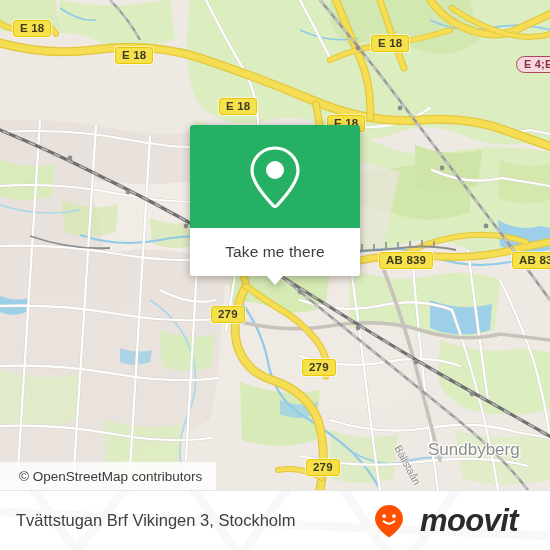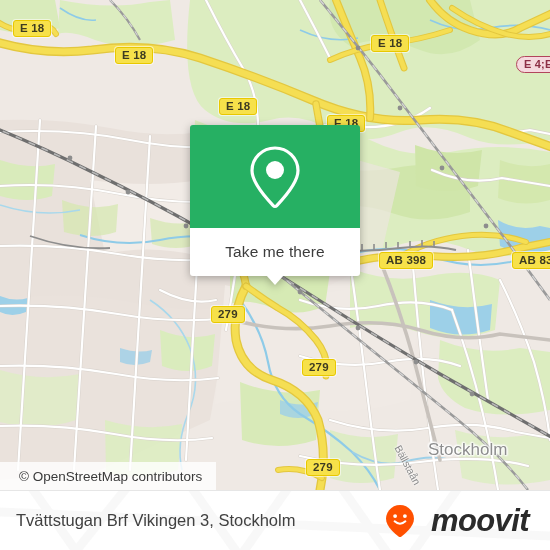--- a/index.html
+++ b/index.html
@@ -153,21 +153,21 @@
     position: absolute;
     left: 0;
     bottom: 0;
     width: 550px;
     height: 60px;
     background: #ffffff;
     border-top: 1px solid #e6e6e6;
     display: flex;
     align-items: center;
     justify-content: space-between;
-    padding: 0 21px 0 16px;
+    padding: 0 32px 0 16px;
     box-sizing: border-box;
     overflow: hidden;
   }
   #footer-watermark {
     position: absolute;
     left: 0; top: 0;
     width: 550px; height: 60px;
     opacity: .45;
     pointer-events: none;
   }
@@ -413,28 +413,28 @@
       </g>
     </svg>
 
     <div>
       <div class="shield motorway" style="left:13px;  top:20px;">E 18</div>
       <div class="shield motorway" style="left:115px; top:47px;">E 18</div>
       <div class="shield motorway" style="left:219px; top:98px;">E 18</div>
       <div class="shield motorway" style="left:371px; top:35px;">E 18</div>
       <div class="shield motorway" style="left:327px; top:115px;">E 18</div>
       <div class="shield euro" style="left:516px; top:56px;">E 4;E</div>
-      <div class="shield motorway" style="left:379px; top:252px;">AB 398</div>
+      <div class="shield motorway" style="left:379px; top:252px;">AB 839</div>
       <div class="shield motorway" style="left:512px; top:252px;">AB 83</div>
       <div class="shield motorway" style="left:211px; top:306px;">279</div>
       <div class="shield motorway" style="left:302px; top:359px;">279</div>
       <div class="shield motorway" style="left:306px; top:459px;">279</div>
     </div>
 
-    <div class="place-label" style="left:428px; top:440px;">Stockholm</div>
+    <div class="place-label" style="left:428px; top:440px;">Sundbyberg</div>
 
     <div class="water-label" style="left:403px; top:443px; transform: rotate(62deg);">Bällstaån</div>
 
     <div id="attribution">
       <span>© OpenStreetMap contributors</span>
     </div>
 
     <div id="callout">
       <div id="callout-top">
         <svg width="56" height="66" viewBox="0 0 56 66" xmlns="http://www.w3.org/2000/svg">

